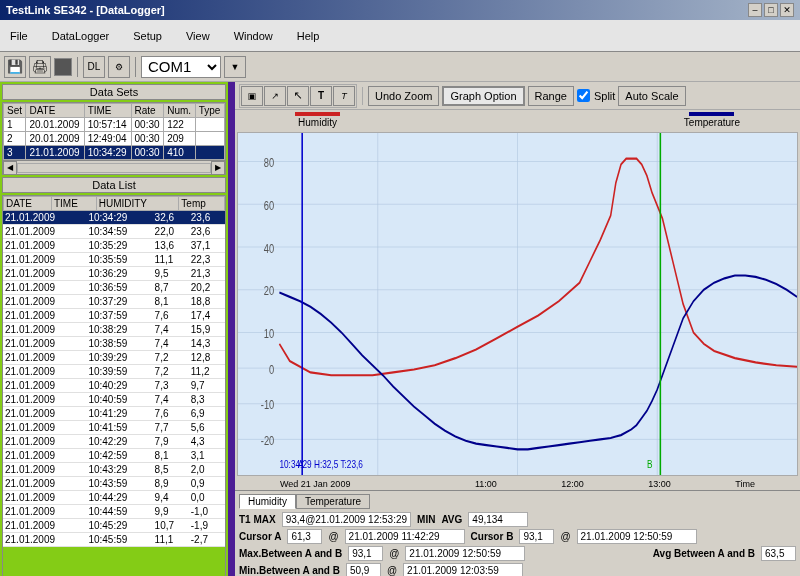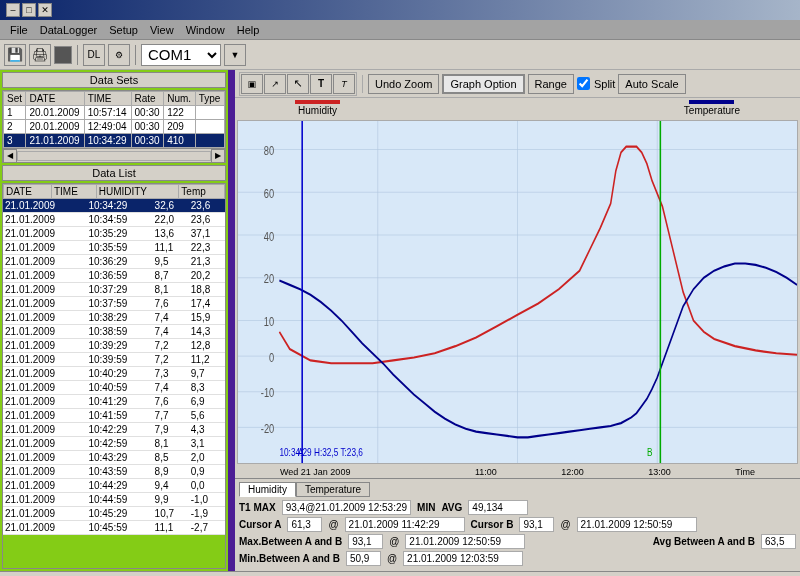--- a/index.html
+++ b/index.html
@@ -5,21 +5,21 @@
     * { margin: 0; padding: 0; box-sizing: border-box; }
     body { font-family: 'Arial', sans-serif; font-size: 11px; background: #d4d0c8; color: #000; width: 800px; height: 576px; overflow: hidden; }
     
     
     .title-bar { background: linear-gradient(to right, #0a246a, #a6b5c9); color: white; padding: 3px 6px; display: flex; align-items: center; justify-content: space-between; height: 20px; }
     .title-bar-title { font-size: 11px; font-weight: bold; }
     .title-bar-buttons { display: flex; gap: 2px; }
     .title-btn { width: 14px; height: 14px; border: 1px solid #888; background: #d4d0c8; color: #000; font-size: 9px; display: flex; align-items: center; justify-content: center; cursor: pointer; }
 
     
-    .menu-bar { background: #a3a3a3; border-bottom: 1px solid #888; display: flex; gap: 0; padding: 2px 4px; height: 20px; align-items: center; }
+    .menu-bar { background: #e5e5e5; border-bottom: 1px solid #888; display: flex; gap: 12px; padding: 2px 4px; height: 32px; align-items: center; }
     .menu-item { padding: 1px 6px; font-size: 11px; cursor: pointer; }
 
     
     .toolbar { background: #d4d0c8; border-bottom: 1px solid #aaa; display: flex; align-items: center; padding: 2px 4px; height: 30px; gap: 3px; }
     .toolbar-btn { width: 22px; height: 22px; border: 1px solid #888; background: #d4d0c8; display: flex; align-items: center; justify-content: center; cursor: pointer; font-size: 13px; }
     .toolbar-separator { width: 1px; height: 20px; background: #888; margin: 0 2px; }
     .com-select { height: 22px; border: 1px solid #888; background: white; font-size: 15px; padding: 0 2px; width: 80px; }
 
     
     .main-content { display: flex; height: calc(576px - 75px); }
@@ -76,20 +76,21 @@
     
     .status-bar { height: 18px; border-top: 1px solid #888; display: flex; align-items: center; padding: 0 4px; font-size: 10px; background: #d4d0c8; }
 
     
     .chart-svg { width: 100%; height: 100%; }
   </style>
 </head>
 <body>
 
 <div class="title-bar">
+  <div class="title-bar-title">TestLink SE342 - [DataLogger]</div>
   <div class="title-bar-buttons">
     <div class="title-btn">–</div>
     <div class="title-btn">□</div>
     <div class="title-btn">✕</div>
   </div>
 </div>
 
 <div class="menu-bar">
   <span class="menu-item">File</span>
   <span class="menu-item">DataLogger</span>

